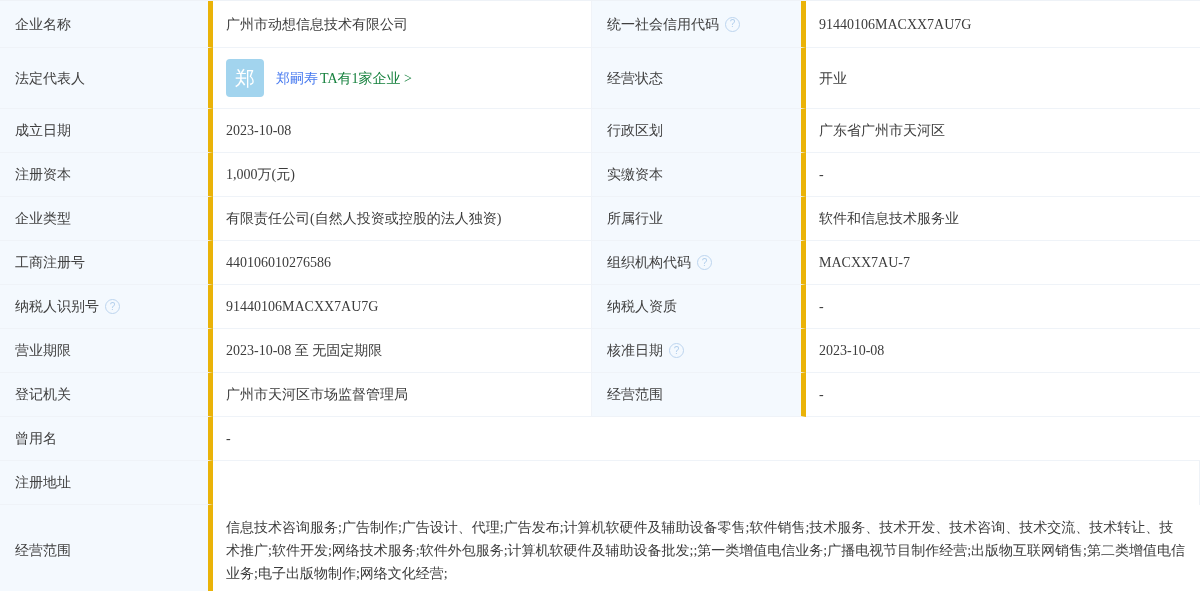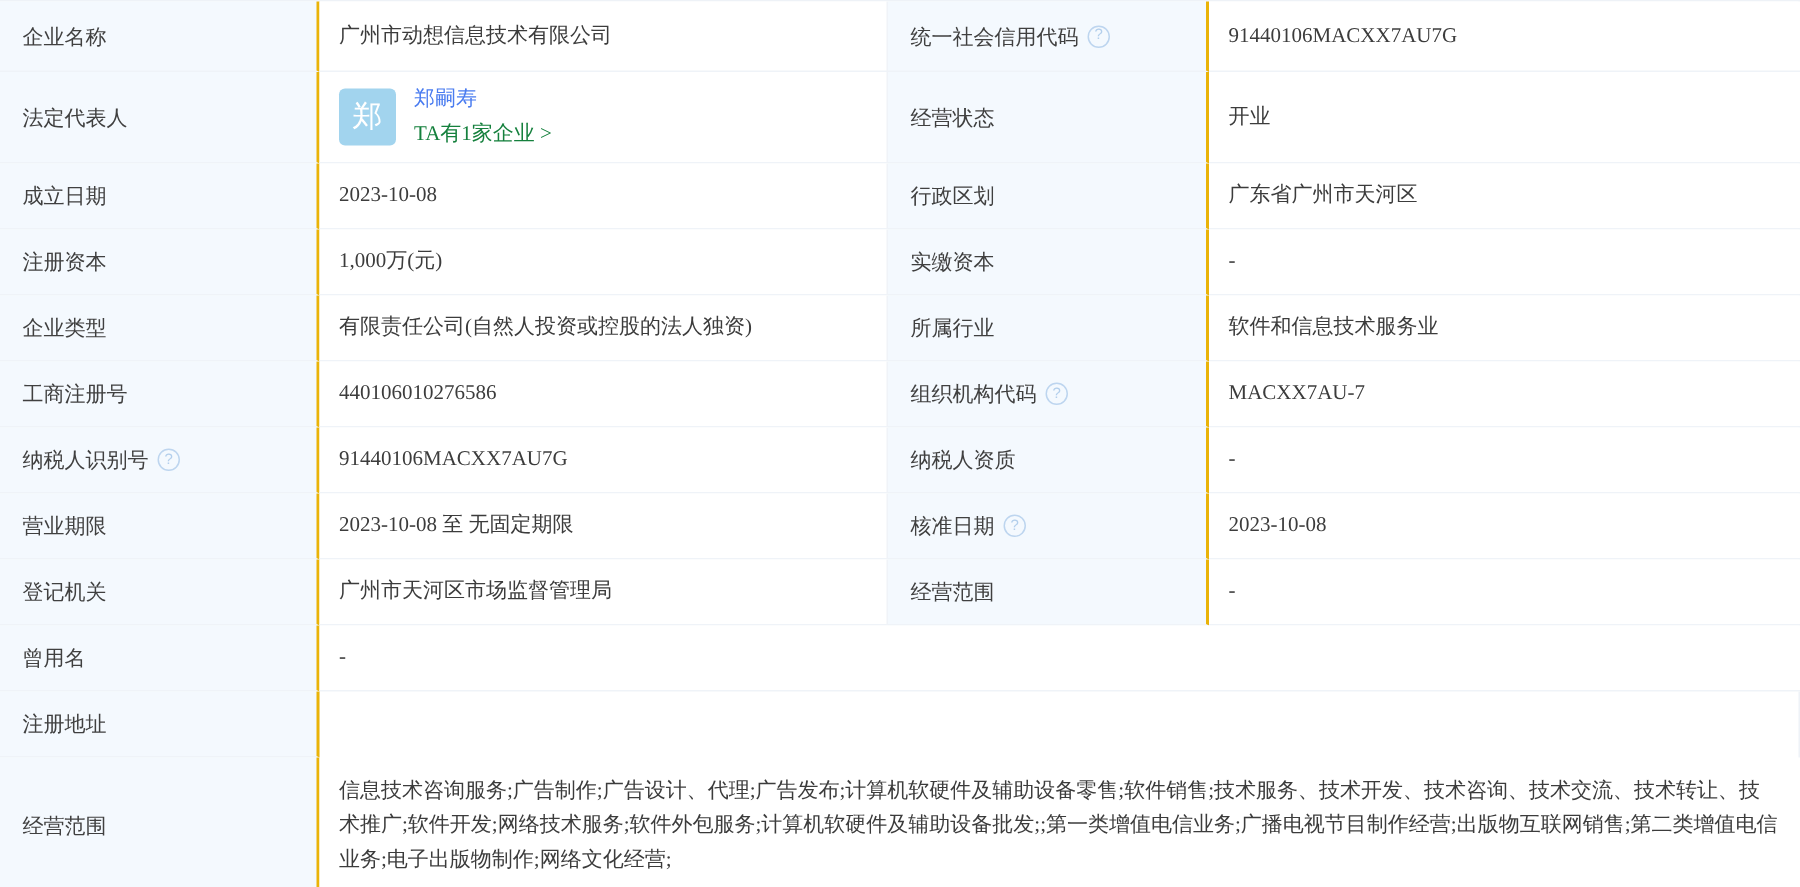--- a/index.html
+++ b/index.html
@@ -26,21 +26,21 @@
   .row.scope { min-height: 92px; }
   .cell {
     display: flex;
     align-items: center;
     border-bottom: 1px solid #eff3f8;
     padding: 6px 13px;
     line-height: 1.5;
   }
   .cell.label {
     background: #f4f9fe;
-    border-right: 2px solid #eab308;
+    border-right: 5px solid #eab308;
     padding-left: 15px;
     color: #404040;
   }
   .cell.value { background: #fff; font-family: Liberation Serif, serif; }
   .cell.value.mid { border-right: 1px solid #f0f3f8; }
   .help {
     display: inline-flex;
     align-items: center;
     justify-content: center;
     width: 15px; height: 15px;
@@ -58,21 +58,21 @@
     width: 38px; height: 38px;
     background: #a2d4ee;
     border-radius: 4px;
     color: #fff;
     font-size: 20px;
     display: flex;
     align-items: center;
     justify-content: center;
     flex: 0 0 auto;
   }
-  .legal-info { display: flex; flex-direction: column; gap: 2px; }
+  .legal-info { display: flex; flex-direction: row; gap: 2px; }
   a { text-decoration: none; cursor: pointer; }
   .name-link { color: #4a7cf0; }
   .companies-link { color: #15803d; }
   .map-link { color: #4a7cf0; margin-left: 14px; }
   .scope-text { line-height: 23px; }
 </style>
 </head>
 <body>
 
 <div class="table">

